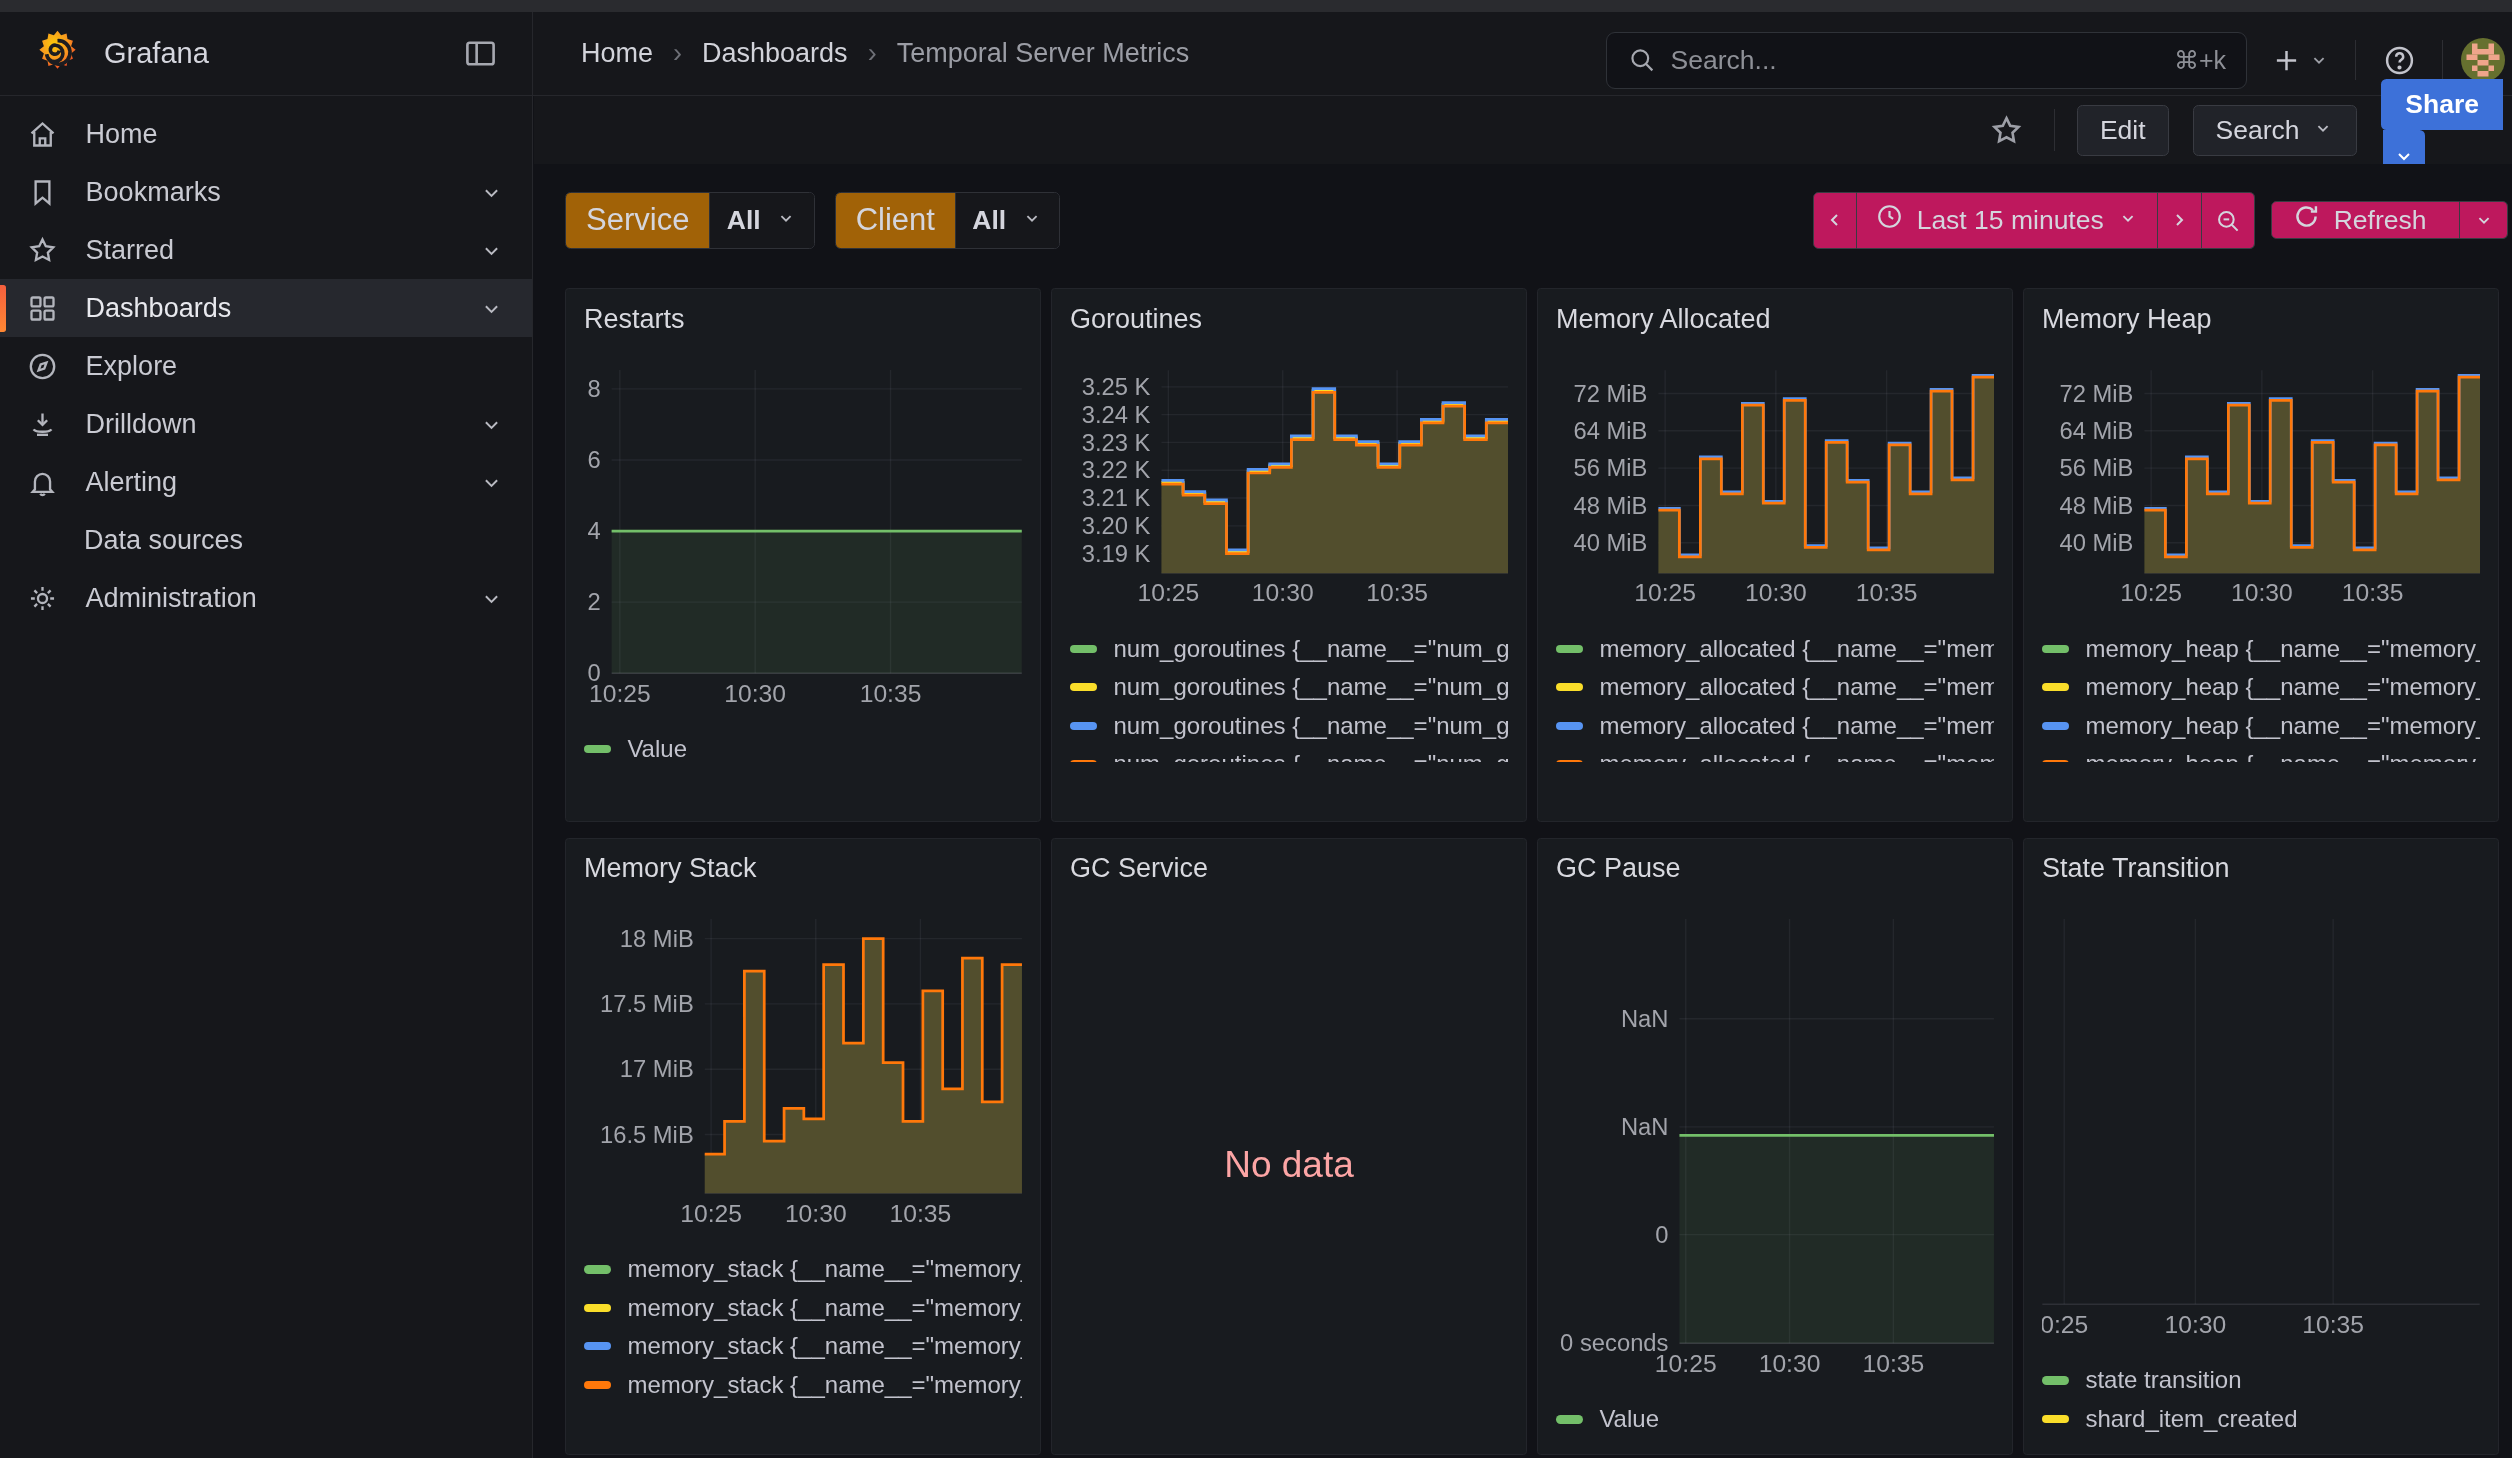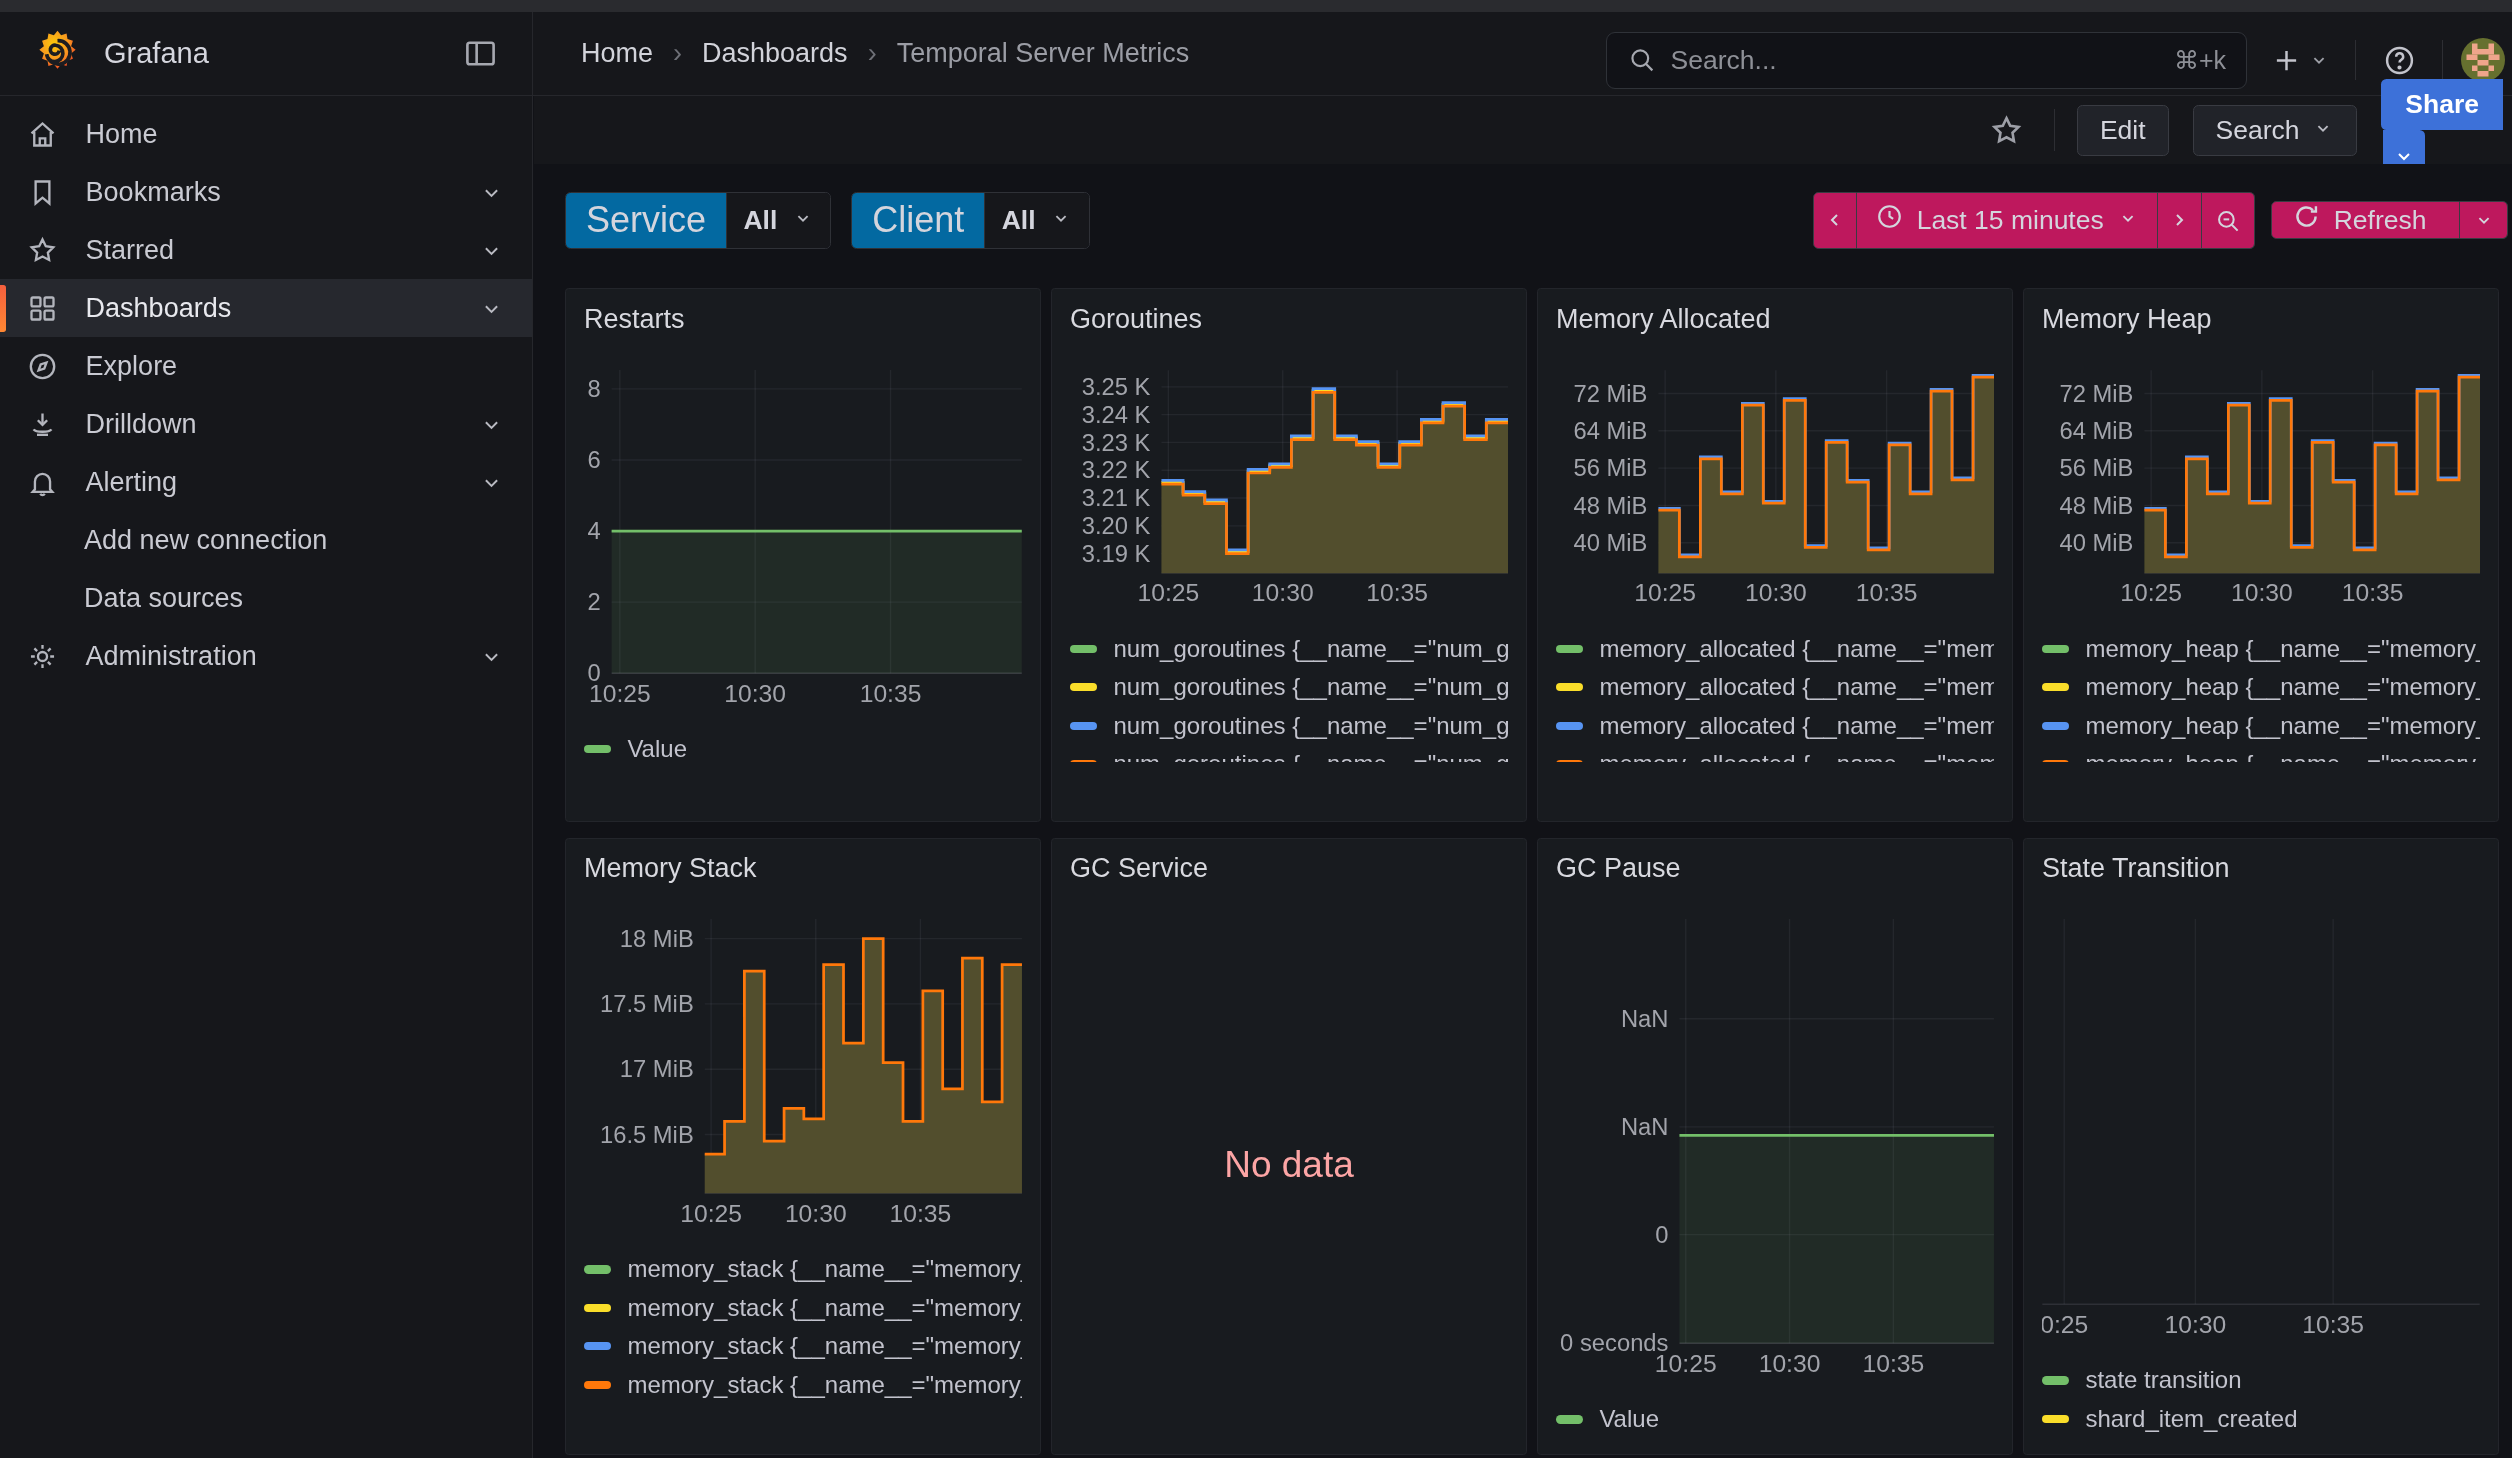--- a/index.html
+++ b/index.html
@@ -50,21 +50,21 @@
   .btn-share { margin-left:24px; display:flex;flex-direction:column; }
   .btn-share .main { background:#3d71d9; border-radius:5.5px 0 0 5.5px; height:51px; display:flex;
     align-items:center; padding:0 24px; font-size:26.5px; font-weight:600; color:#ffffff; cursor:pointer; }
   .btn-share .drop { background:#3d71d9; border-radius:0 5.5px 5.5px 0; margin-left:1.8px; width:42px; height:51px;
     display:flex; align-items:center; justify-content:center; color:#fff; cursor:pointer; }
   
   .canvas { position:absolute; left:534px; top:164px; right:0; bottom:0; background:#111217;
     padding:27px 0 0 31px; }
   .controls { display:flex; align-items:center; height:58px; padding-right:3.7px; }
   .var-ctrl { display:flex; height:57px; border:0.9px solid #2f3137; border-radius:5.5px; overflow:hidden; margin-right:20px; }
-  .var-ctrl .tag { background:#0369a1; display:flex; align-items:center; padding:0 20px; font-size:36px;
+  .var-ctrl .tag { background:#a16207; display:flex; align-items:center; padding:0 20px; font-size:31px;
     color:#d4d5dd; border-right:0.9px solid #2f3137; }
   .var-ctrl .val { background:#16171b; display:flex; align-items:center; padding:0 16.4px; font-size:26.5px;
     font-weight:600; color:#d4d5dd; cursor:pointer; }
   .var-ctrl .val .caret { margin-left:14.6px; color:#b9bac2; }
   .ctrl-spacer { flex:1; }
   .tgroup { display:flex; height:57px; }
   .tbtn { background:#be185d; border:0.9px solid #393b42; display:flex; align-items:center; justify-content:center;
     color:#d4d5dd; font-size:26.5px; cursor:pointer; }
   .tbtn + .tbtn { border-left:none; }
   .tbtn.first { border-radius:5.5px 0 0 5.5px; }
@@ -254,21 +254,20 @@
           <path d="M10.4 20.2a1.8 1.8 0 0 0 3.2 0"></path>
         </svg>
       </span>
       <span class="lbl">Alerting</span>
       <span class="chev" style="display: flex;">
         <svg width="27" height="27" viewBox="0 0 24 24" fill="none" stroke="currentColor" stroke-width="1.7">
           <path d="M7 10l5 5 5-5"></path>
         </svg>
       </span>
     </div>
-    <div class="side-sub">Add new connection</div>
     <div class="side-sub">Data sources</div>
     <div class="side-item">
       <span style="display: flex;">
         <svg width="33" height="33" viewBox="0 0 24 24" fill="none" stroke="#b3b5bd" stroke-width="1.7">
           <circle cx="12" cy="12" r="3.3"></circle>
           <path d="M12 3.6v2.8M12 17.6v2.8M3.6 12h2.8M17.6 12h2.8M6.1 6.1l2 2M15.9 15.9l2 2M17.9 6.1l-2 2M8.1 15.9l-2 2"></path>
         </svg>
       </span>
       <span class="lbl">Administration</span>
       <span class="chev" style="display: flex;">

